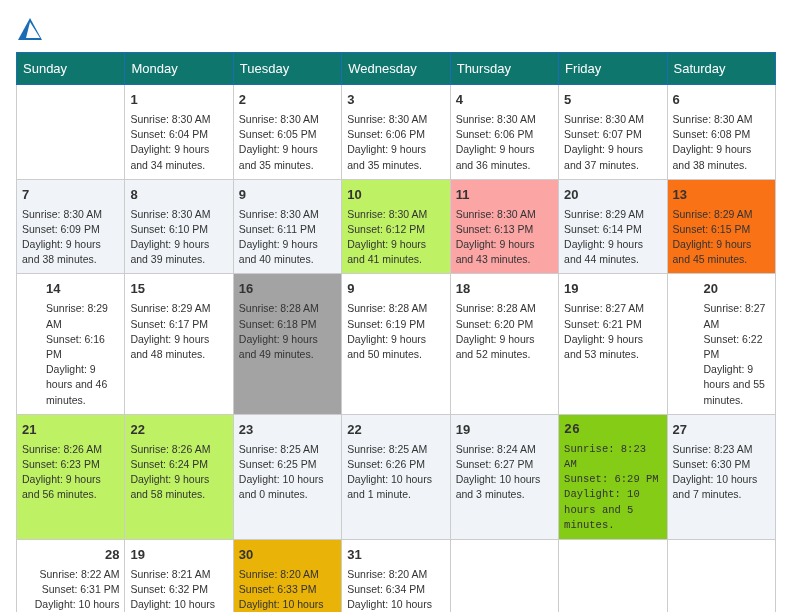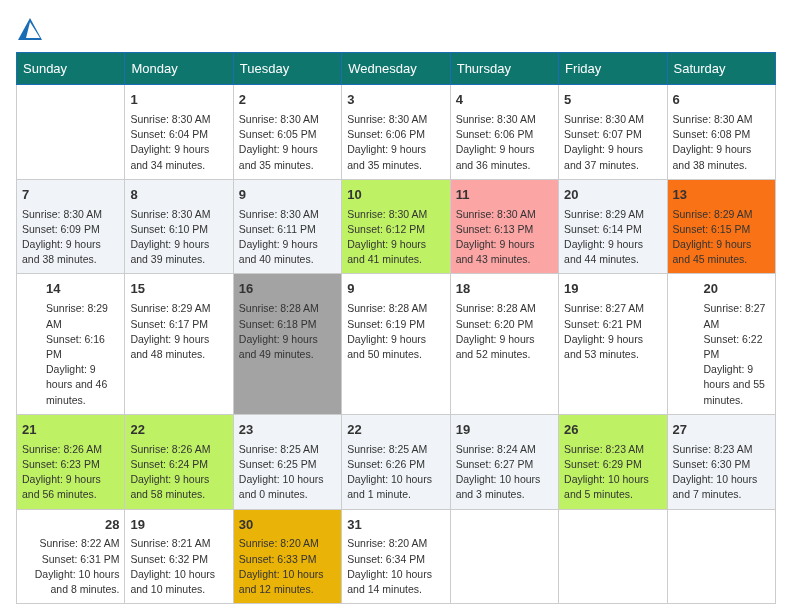--- a/index.html
+++ b/index.html
@@ -214,21 +214,21 @@
           <div class="day-info">Sunrise: 8:25 AM<br>Sunset: 6:25 PM<br>Daylight: 10 hours and 0 minutes.</div>
         </td>
         <td style="background: rgb(240, 244, 248);">
           <div class="day-number">22</div>
           <div class="day-info">Sunrise: 8:25 AM<br>Sunset: 6:26 PM<br>Daylight: 10 hours and 1 minute.</div>
         </td>
         <td style="background: rgb(240, 244, 248);">
           <div class="day-number">19</div>
           <div class="day-info">Sunrise: 8:24 AM<br>Sunset: 6:27 PM<br>Daylight: 10 hours and 3 minutes.</div>
         </td>
-        <td style="background: #bef264;">
+        <td style="background: #84cc16; font-family: Liberation Mono, monospace;">
           <div class="day-number">26</div>
           <div class="day-info">Sunrise: 8:23 AM<br>Sunset: 6:29 PM<br>Daylight: 10 hours and 5 minutes.</div>
         </td>
         <td style="background: rgb(240, 244, 248);">
           <div class="day-number">27</div>
           <div class="day-info">Sunrise: 8:23 AM<br>Sunset: 6:30 PM<br>Daylight: 10 hours and 7 minutes.</div>
         </td>
       </tr>
       <tr>
         <td style="background: rgb(255, 255, 255); text-align: right;">

